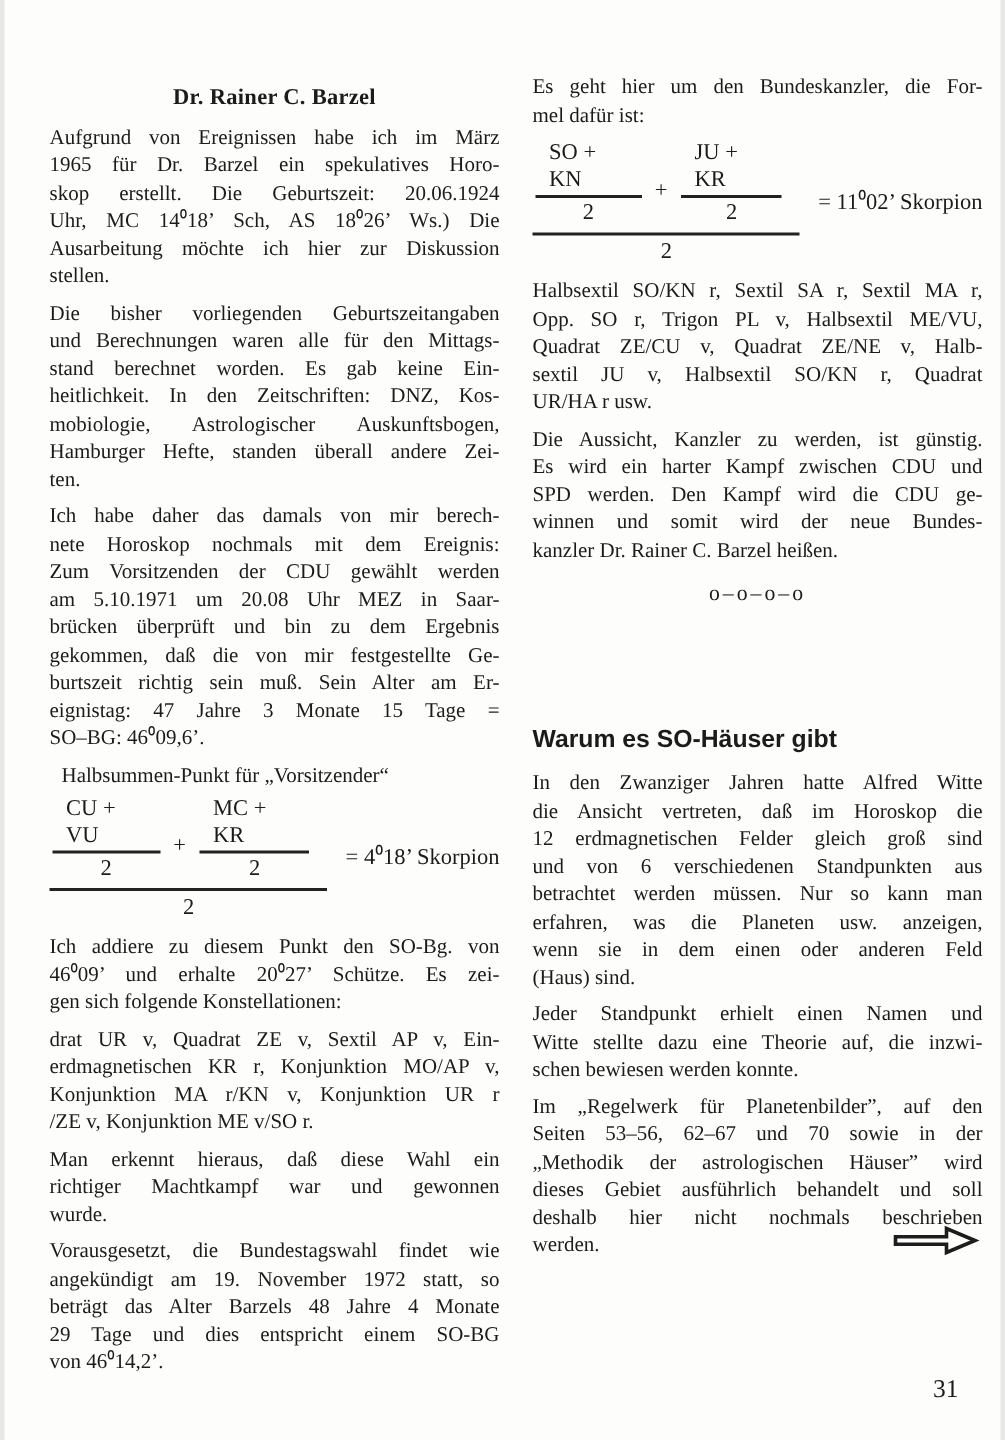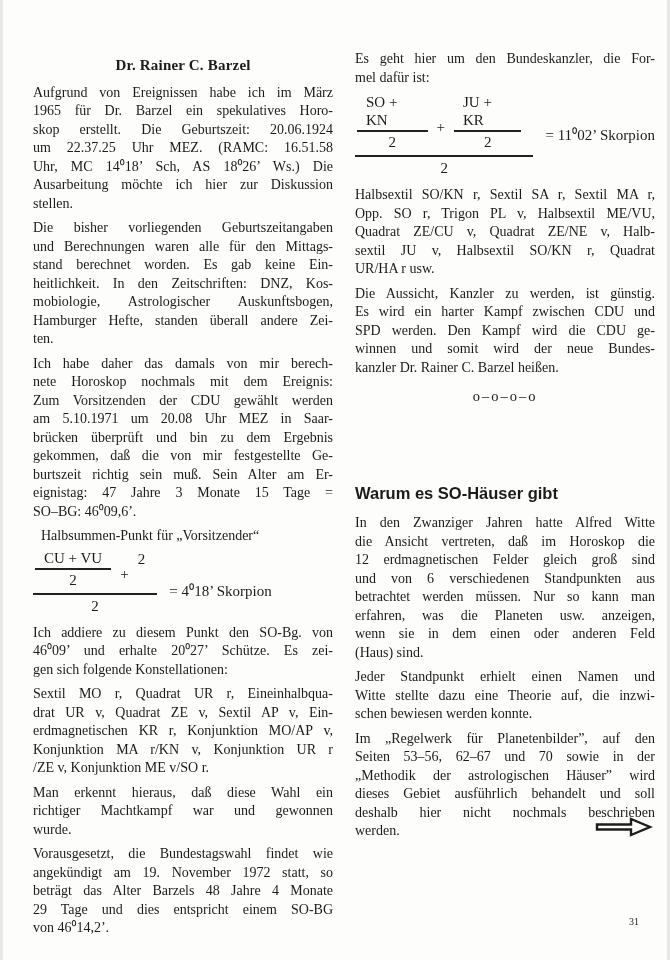--- a/index.html
+++ b/index.html
@@ -77,35 +77,34 @@
     right:2px;
     bottom:3px;
     width:58px; height:22px;
     display:block;
   }
 
   .page-number {
     position:absolute;
     right:28px;
     top:916px;
-    font-size:10px;
+    font-size:17px;
   }
 </style>
 </head>
 <body>
 
 <div class="page">
 
   <div class="col col-left">
     <div class="heading-serif">Dr. Rainer C. Barzel</div>
     <div class="para">
         <div class="line">Aufgrund von Ereignissen habe ich im März</div>
         <div class="line">1965 für Dr. Barzel ein spekulatives Horo-</div>
         <div class="line">skop erstellt. Die Geburtszeit: 20.06.1924</div>
-        <div class="line">um 22.37.25 Uhr MEZ. (RAMC: 16.51.58</div>
         <div class="line">Uhr, MC 14⁰18’ Sch, AS 18⁰26’ Ws.) Die</div>
         <div class="line">Ausarbeitung möchte ich hier zur Diskussion</div>
         <div class="line last">stellen.</div>
       </div>
     <div class="para">
         <div class="line">Die bisher vorliegenden Geburtszeitangaben</div>
         <div class="line">und Berechnungen waren alle für den Mittags-</div>
         <div class="line">stand berechnet worden. Es gab keine Ein-</div>
         <div class="line">heitlichkeit. In den Zeitschriften: DNZ, Kos-</div>
         <div class="line">mobiologie, Astrologischer Auskunftsbogen,</div>
@@ -127,35 +126,35 @@
 
     <div class="formula">
       <div class="bigfrac">
         <div class="bignum">
           <span class="frac">
             <span class="num">CU + VU</span>
             <span class="den">2</span>
           </span>
           <span class="plus">+</span>
           <span class="frac">
+            <span class="num">MC + KR</span>
             <span class="den">2</span>
           </span>
         </div>
         <div class="bigden">2</div>
       </div>
       <div class="equals">= 4⁰18’ Skorpion</div>
     </div>
 
     <div class="para">
         <div class="line">Ich addiere zu diesem Punkt den SO-Bg. von</div>
         <div class="line">46⁰09’ und erhalte 20⁰27’ Schütze. Es zei-</div>
         <div class="line last">gen sich folgende Konstellationen:</div>
       </div>
     <div class="para">
-        <div class="line">Sextil MO r, Quadrat UR r, Eineinhalbqua-</div>
         <div class="line">drat UR v, Quadrat ZE v, Sextil AP v, Ein-</div>
         <div class="line">erdmagnetischen KR r, Konjunktion MO/AP v,</div>
         <div class="line">Konjunktion MA r/KN v, Konjunktion UR r</div>
         <div class="line last">/ZE v, Konjunktion ME v/SO r.</div>
       </div>
     <div class="para">
         <div class="line">Man erkennt hieraus, daß diese Wahl ein</div>
         <div class="line">richtiger Machtkampf war und gewonnen</div>
         <div class="line last">wurde.</div>
       </div>

